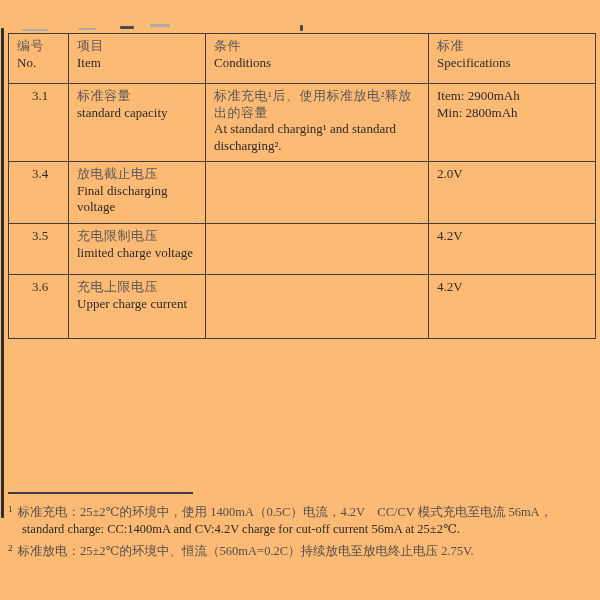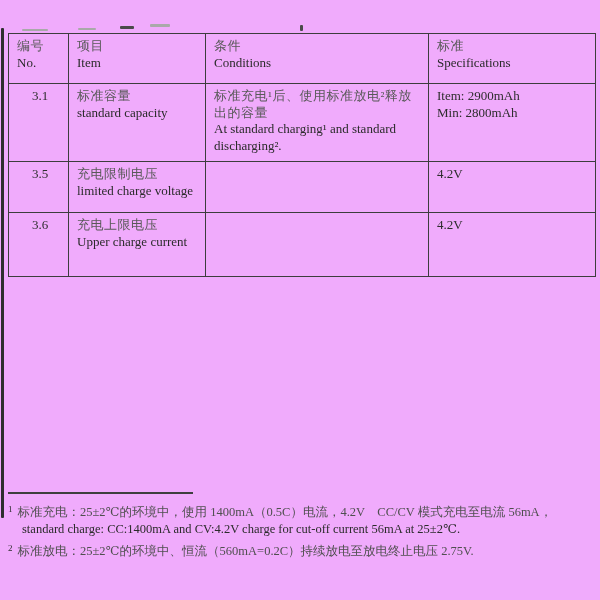--- a/index.html
+++ b/index.html
@@ -3,21 +3,21 @@
 <meta charset="utf-8">
 <style>
   * { margin:0; padding:0; box-sizing:border-box; }
   html,body { width:600px; height:600px; }
   body {
     background:#ffffff;
     font-family:"Liberation Serif","DejaVu Serif",serif;
     position:relative;
     overflow:hidden;
   }
-  .page { position:absolute; inset:0; background:#f0abfc; }
+  .page { position:absolute; inset:0; background:#fdba74; }
 
   
   .scan-bar-left { position:absolute; left:1px; top:28px; width:3px; height:490px; background:#2e2e2e; border-radius:1px; }
   .artifact { position:absolute; background:#a9a9a9; border-radius:1px; }
   .artifact.dark { background:#4a4a4a; }
 
   
   table.spec {
     position:absolute; left:8px; top:33px; width:587px;
     border-collapse:collapse; table-layout:fixed;
@@ -91,20 +91,32 @@
         <td>
           <div class="zh">标准充电¹后、使用标准放电²释放出的容量</div>
           <div class="en">At standard charging¹ and standard discharging².</div>
         </td>
         <td class="multiline">Item: 2900mAh
 Min: 2800mAh</td>
       </tr>
 
 
 
+      <tr style="height:62px">
+        <td class="c-no">3.4</td>
+        <td>
+          <div class="zh">放电截止电压</div>
+          <div class="en">Final discharging voltage</div>
+        </td>
+        <td>
+          <div class="zh"></div>
+          <div class="en"></div>
+        </td>
+        <td class="multiline">2.0V</td>
+      </tr>
 
       <tr style="height:51px">
         <td class="c-no">3.5</td>
         <td>
           <div class="zh">充电限制电压</div>
           <div class="en">limited charge voltage</div>
         </td>
         <td>
           <div class="zh"></div>
           <div class="en"></div>

